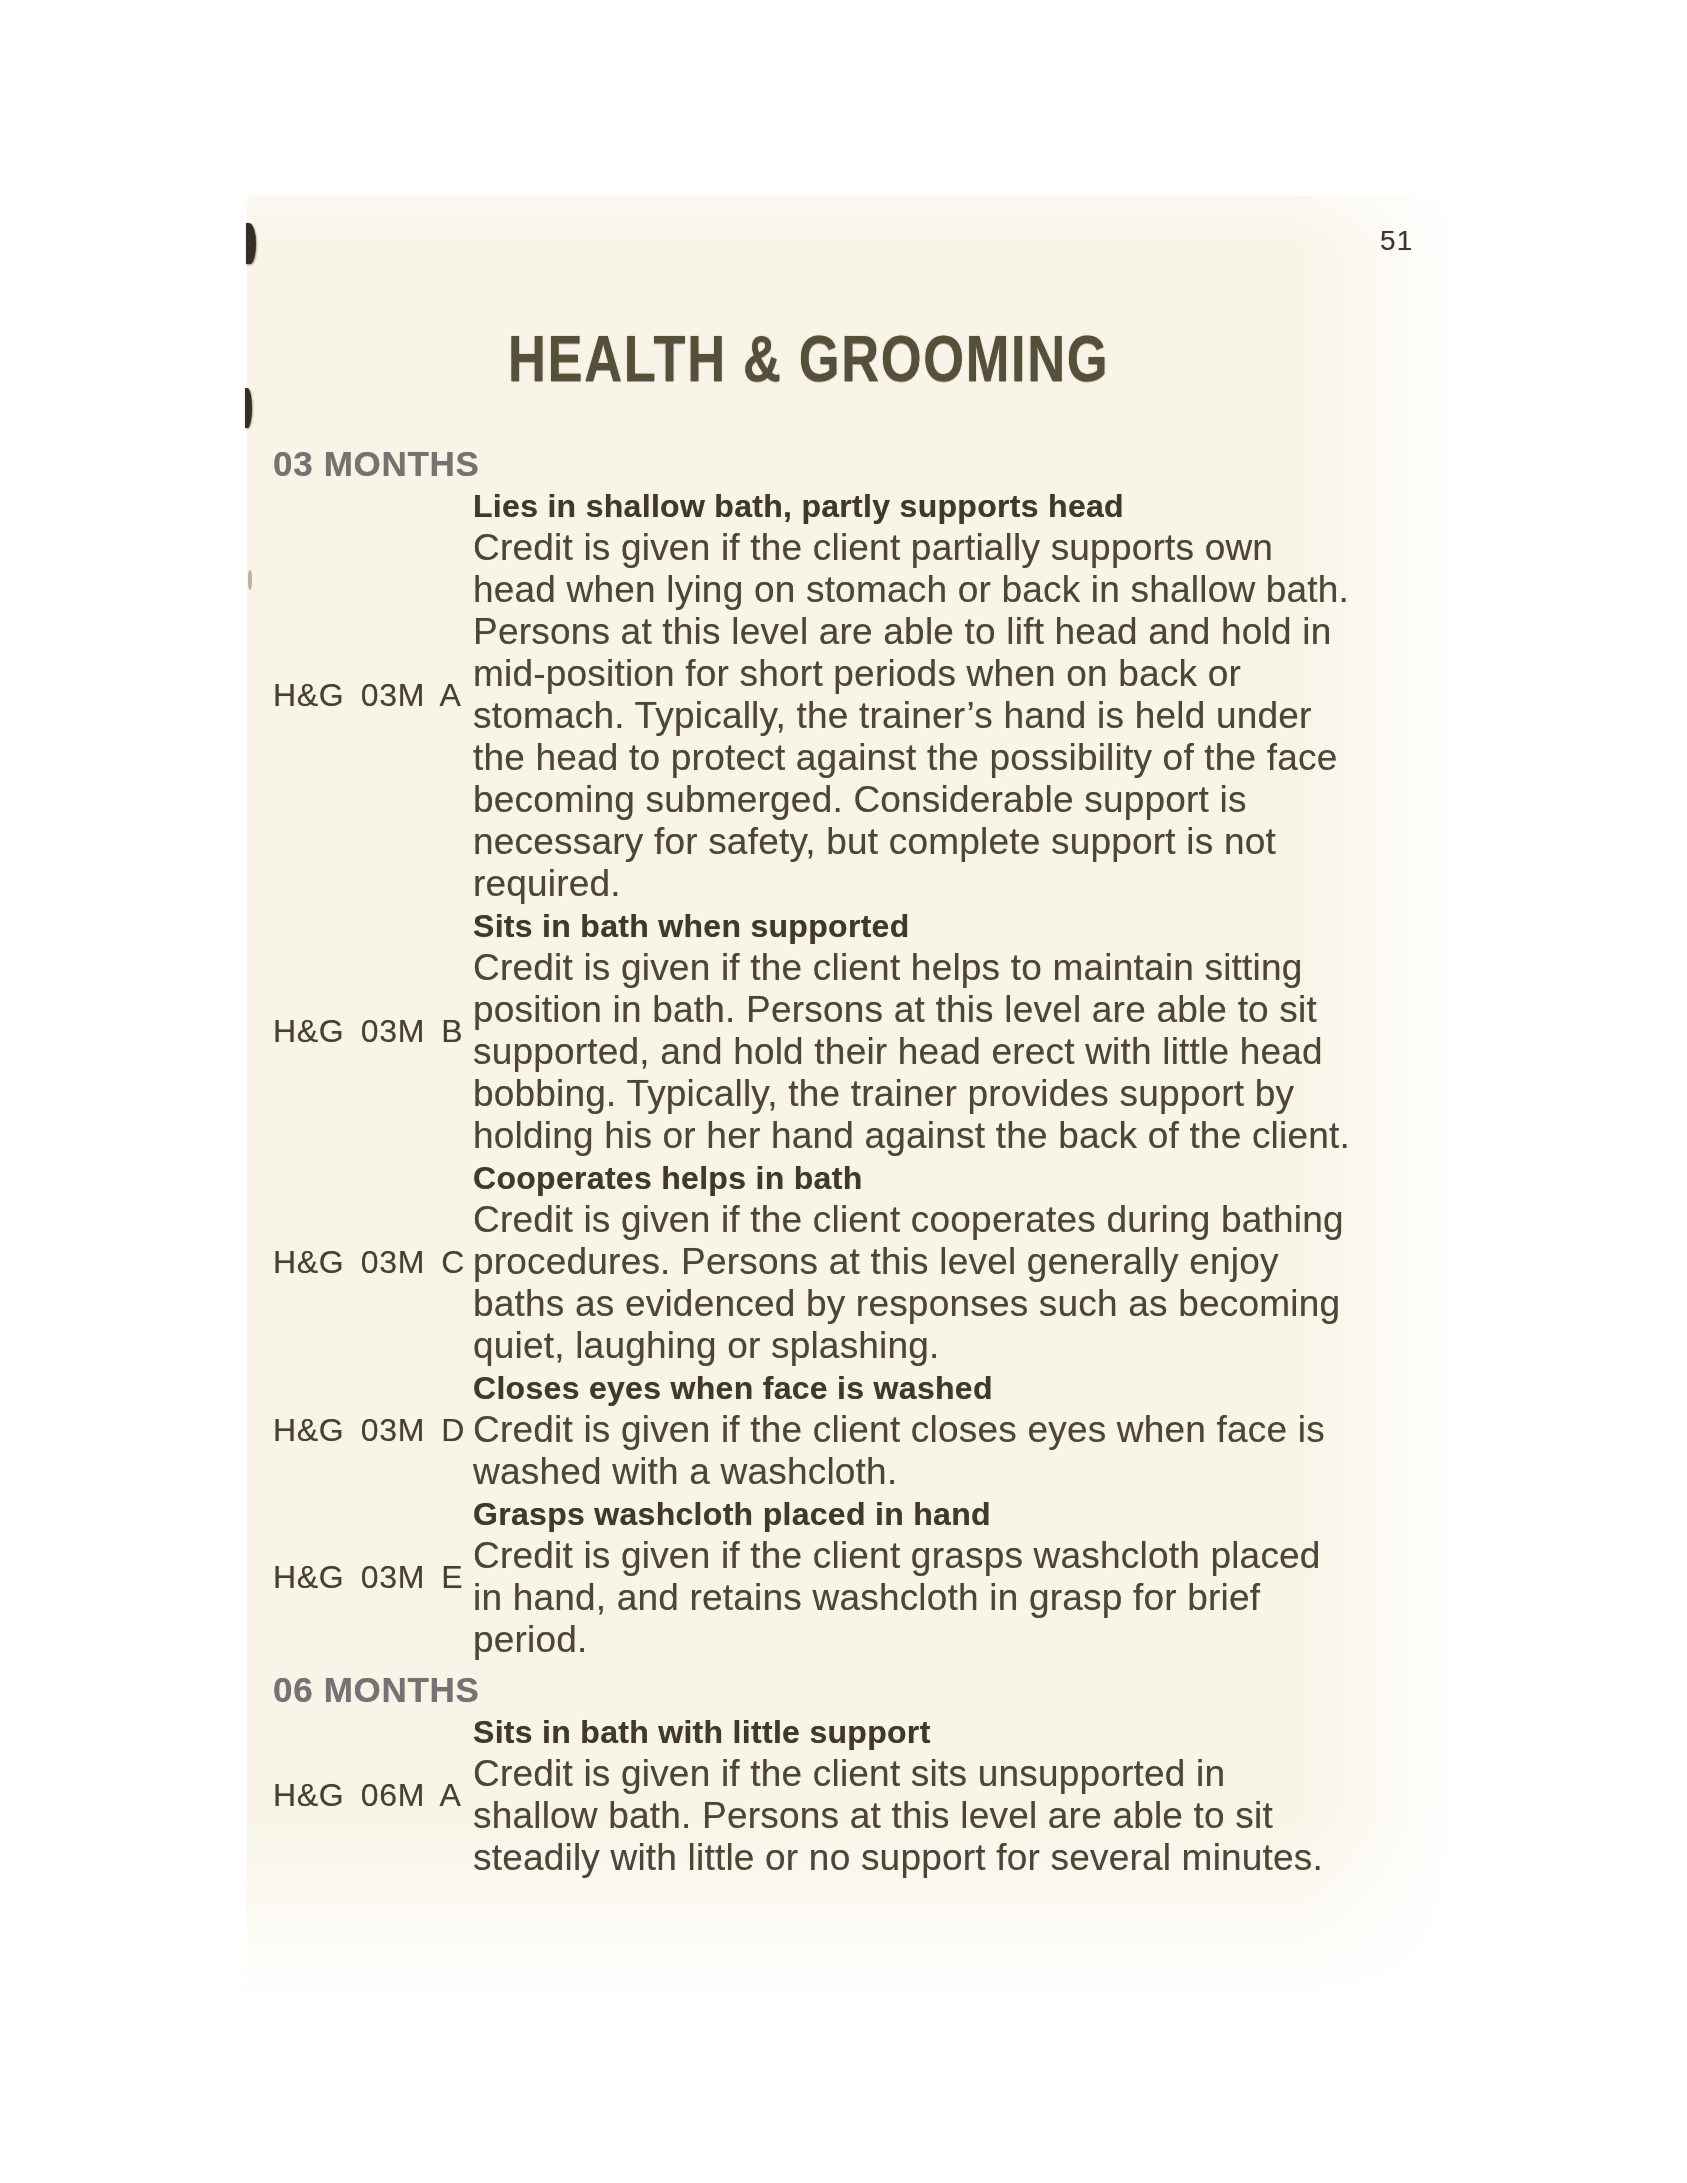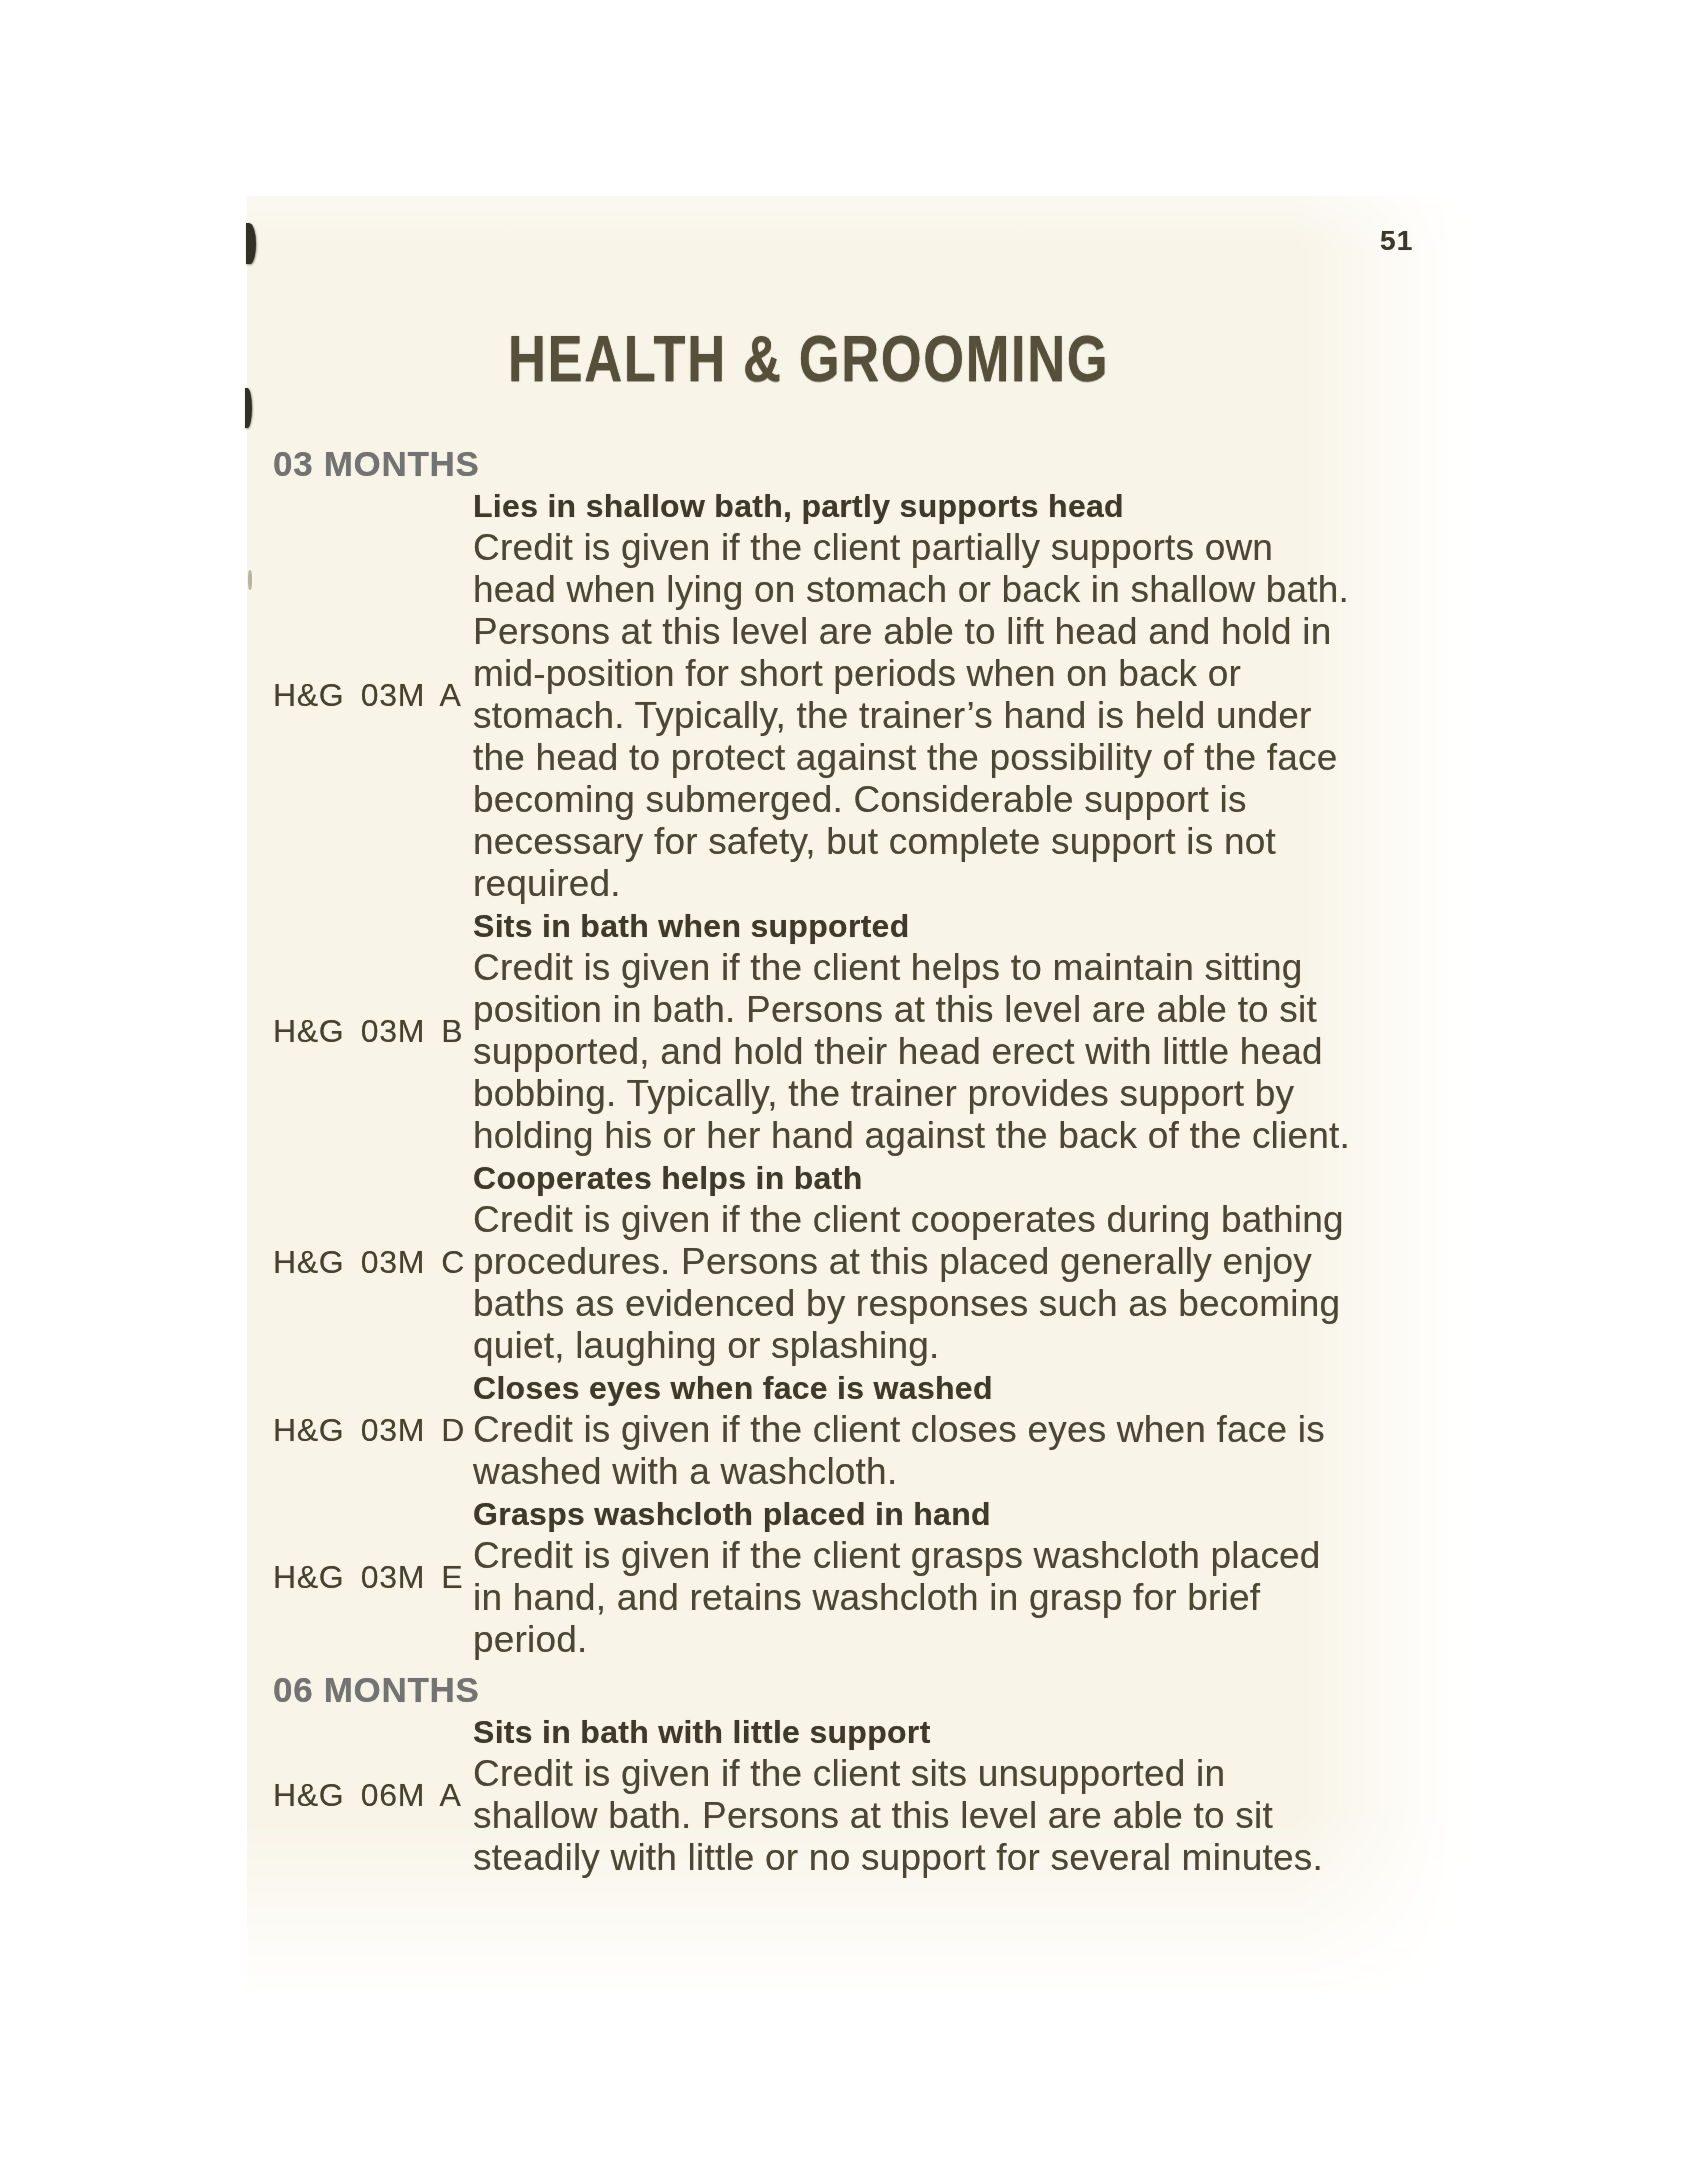--- a/index.html
+++ b/index.html
@@ -54,21 +54,21 @@
     left: 0.7px; top: 374px; width: 4.6px; height: 20px;
     background: #b9b3a0;
     border-radius: 40%;
   }
   
   .page-number {
     position: absolute;
     left: 1133px; top: 29px;
     z-index: 3;
     font-size: 28px;
-    font-weight: bold;
+    font-weight: normal;
     color: #3c372b;
     letter-spacing: 1.3px;
     text-shadow: 0 0 0.7px rgba(60,55,43,.55);
   }
   
   .doc-title-wrap {
     position: absolute;
     left: 26px; top: 130px;
     width: 1072px;
     z-index: 3;
@@ -183,21 +183,21 @@
 bobbing. Typically, the trainer provides support by
 holding his or her hand against the back of the client.</div>
           </div>
         </div>
 
         <div class="item">
           <span class="item-code">H&amp;G 03M C</span>
           <div class="item-body">
             <div class="item-title">Cooperates helps in bath</div>
             <div class="item-desc">Credit is given if the client cooperates during bathing
-procedures. Persons at this placed generally enjoy
+procedures. Persons at this level generally enjoy
 baths as evidenced by responses such as becoming
 quiet, laughing or splashing.</div>
           </div>
         </div>
 
         <div class="item">
           <span class="item-code">H&amp;G 03M D</span>
           <div class="item-body">
             <div class="item-title">Closes eyes when face is washed</div>
             <div class="item-desc">Credit is given if the client closes eyes when face is

